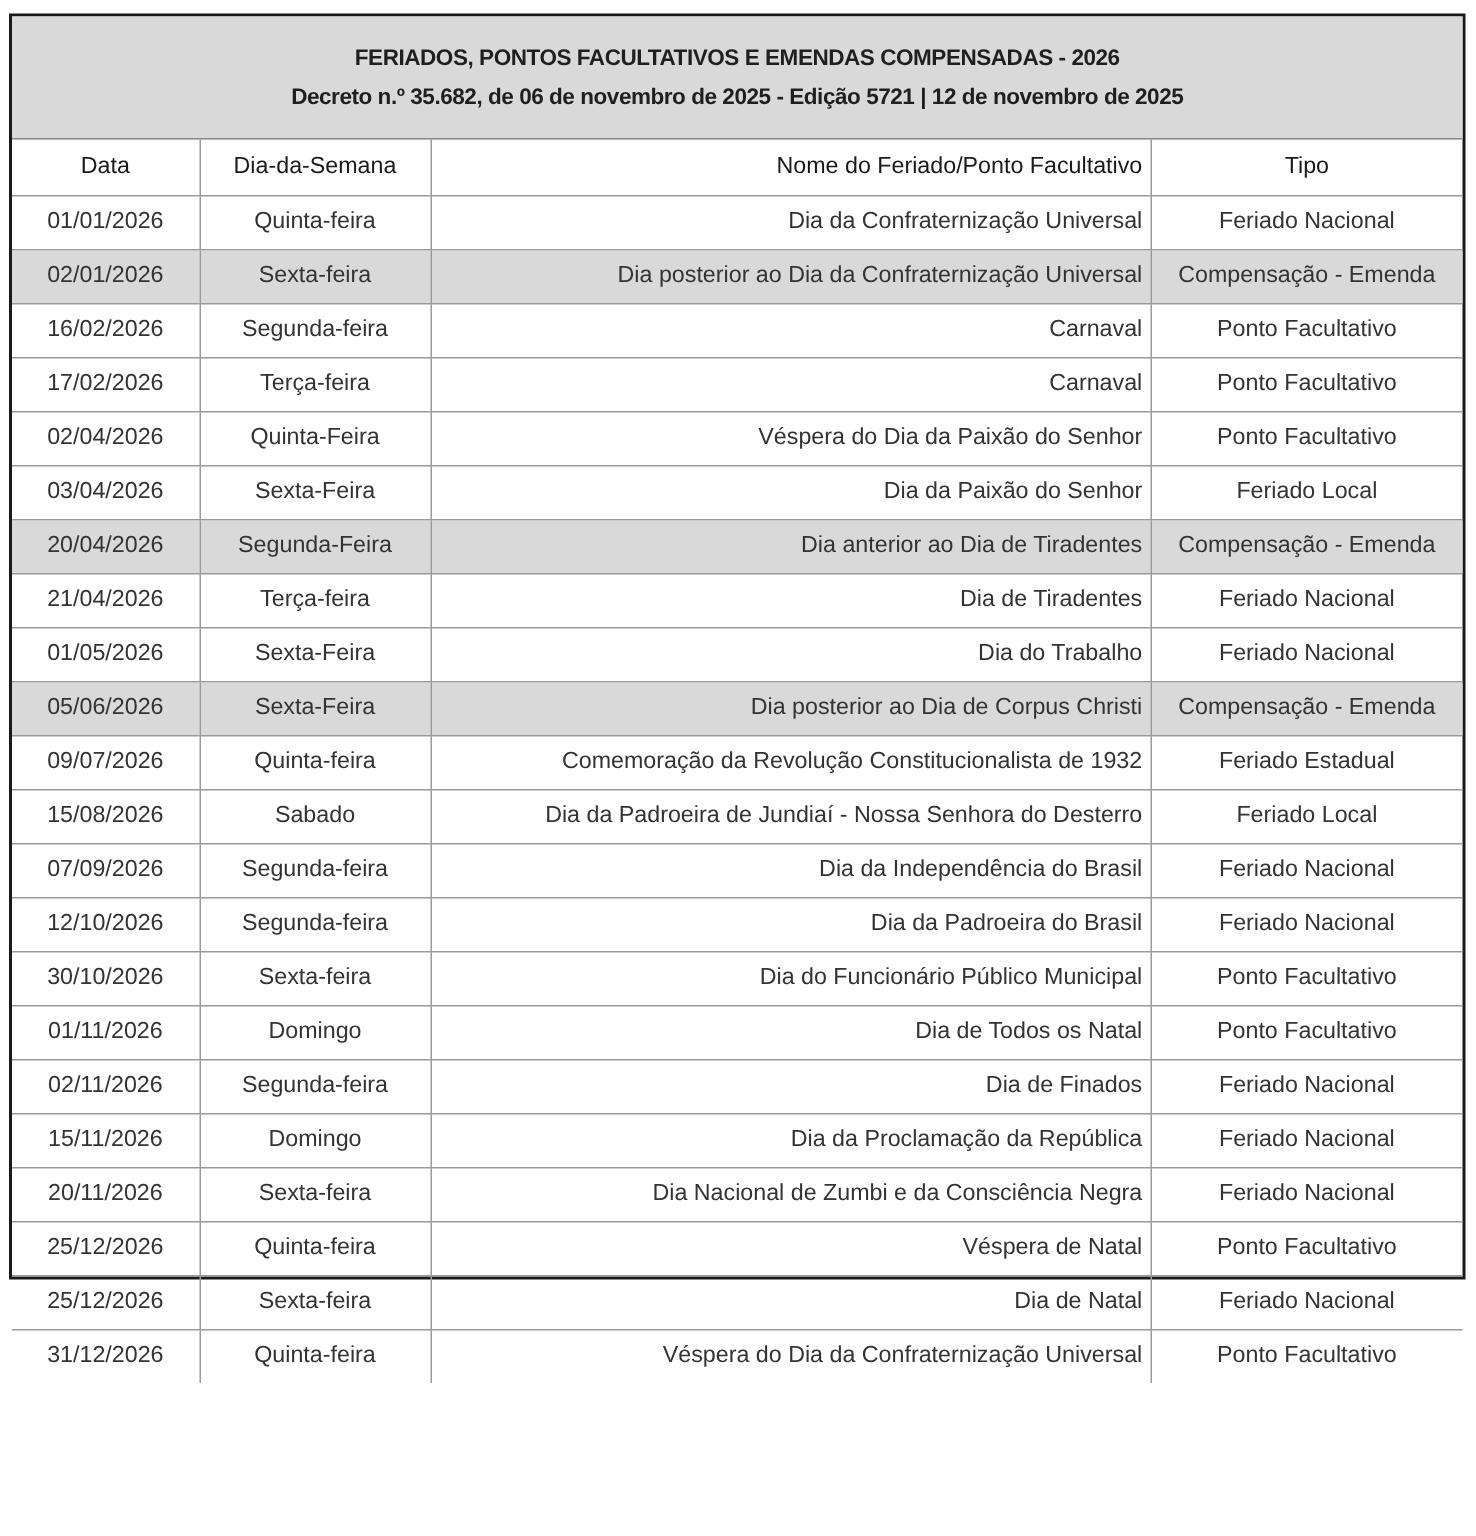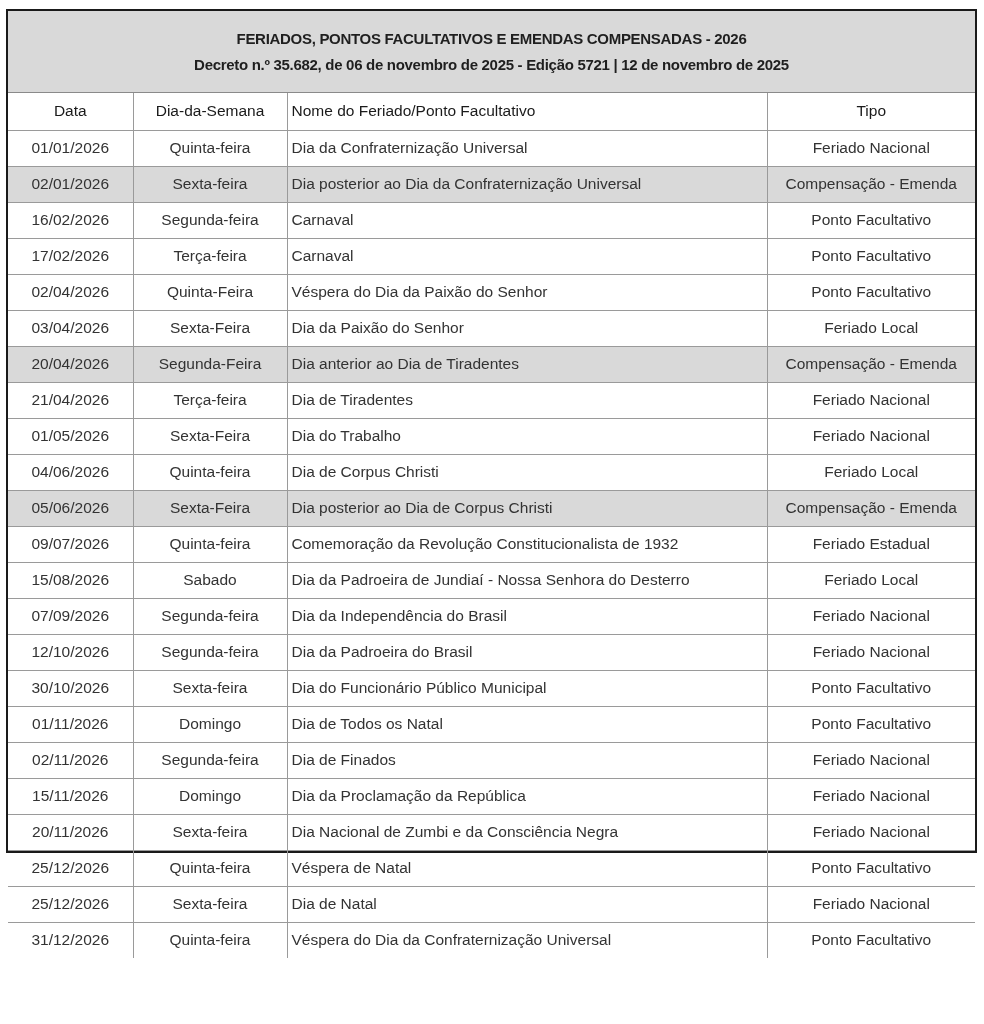--- a/index.html
+++ b/index.html
@@ -63,21 +63,21 @@
   tr > *:first-child { border-left: none; }
   tr > *:last-child { border-right: none; }
   thead th {
     font-weight: normal;
     color: #1a1a1a;
     height: 37px;
     border-top: none;
   }
   tbody tr:last-child td { border-bottom: none; }
   th.h-center, td.center { text-align: center; }
-  th.h-left, td.left { text-align: left; padding-left: 4px; }
+  th.h-left, td.left { text-align: right; padding-left: 4px; }
   tr.shaded td { background: #d9d9d9; margin-left: 27px; }
   td { color: #333333; }
 </style>
 </head>
 <body>
 
 <div class="table-wrap">
   <div class="title-block">
     <span class="title-line">FERIADOS, PONTOS FACULTATIVOS E EMENDAS COMPENSADAS - 2026</span>
     <span class="title-line">Decreto n.º 35.682, de 06 de novembro de 2025 - Edição 5721 | 12 de novembro de 2025</span>
@@ -145,26 +145,20 @@
           <td class="center">Terça-feira</td>
           <td class="left">Dia de Tiradentes</td>
           <td class="center">Feriado Nacional</td>
         </tr>
         <tr>
           <td class="center">01/05/2026</td>
           <td class="center">Sexta-Feira</td>
           <td class="left">Dia do Trabalho</td>
           <td class="center">Feriado Nacional</td>
         </tr>
-        <tr>
-          <td class="center">04/06/2026</td>
-          <td class="center">Quinta-feira</td>
-          <td class="left">Dia de Corpus Christi</td>
-          <td class="center">Feriado Local</td>
-        </tr>
         <tr class="shaded">
           <td class="center">05/06/2026</td>
           <td class="center">Sexta-Feira</td>
           <td class="left">Dia posterior ao Dia de Corpus Christi</td>
           <td class="center">Compensação - Emenda</td>
         </tr>
         <tr>
           <td class="center">09/07/2026</td>
           <td class="center">Quinta-feira</td>
           <td class="left">Comemoração da Revolução Constitucionalista de 1932</td>

